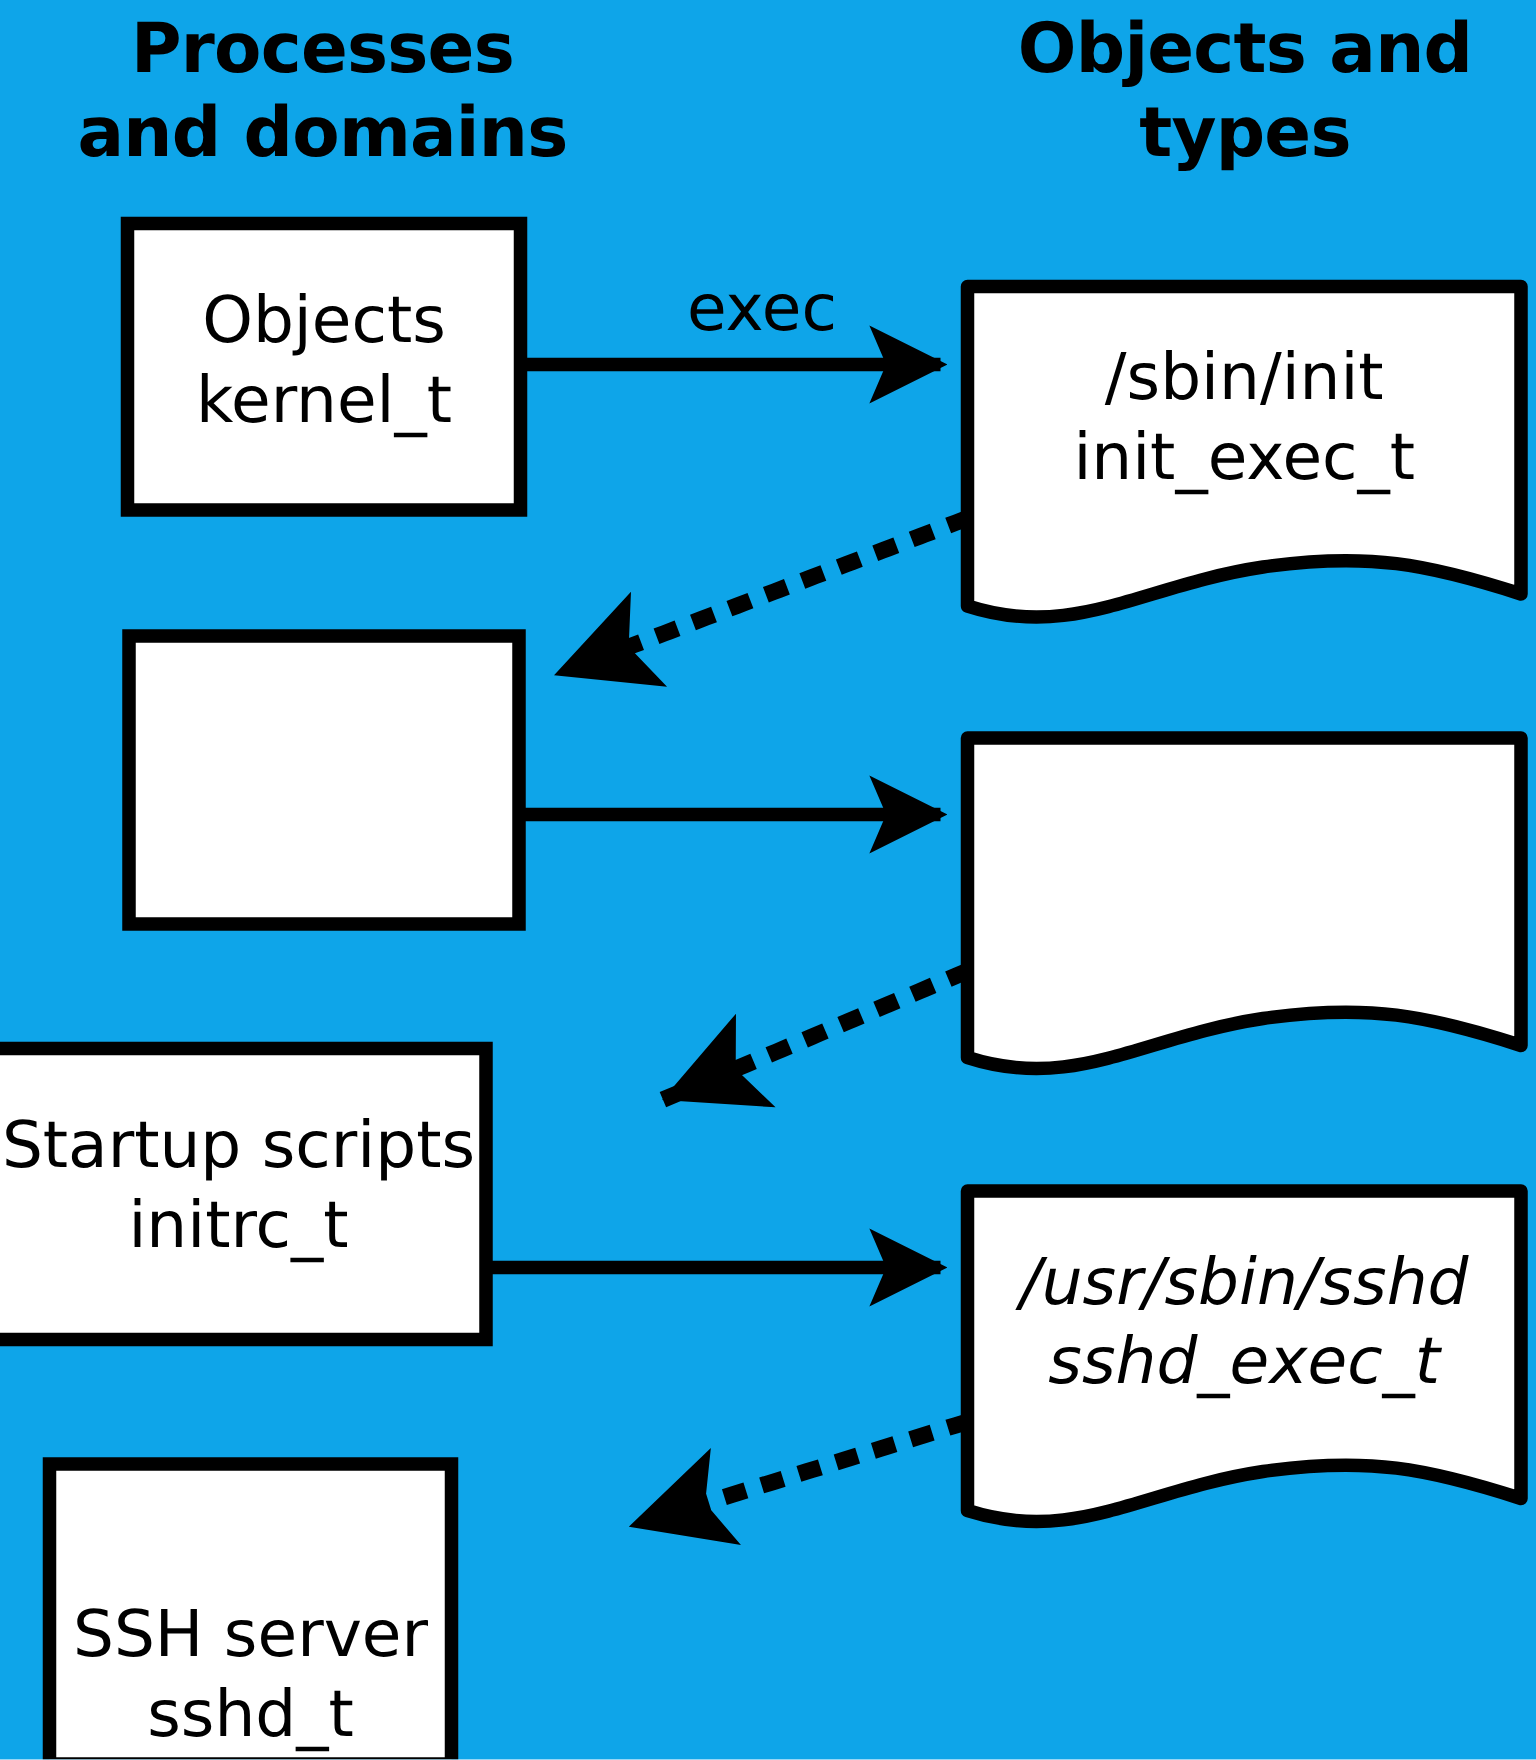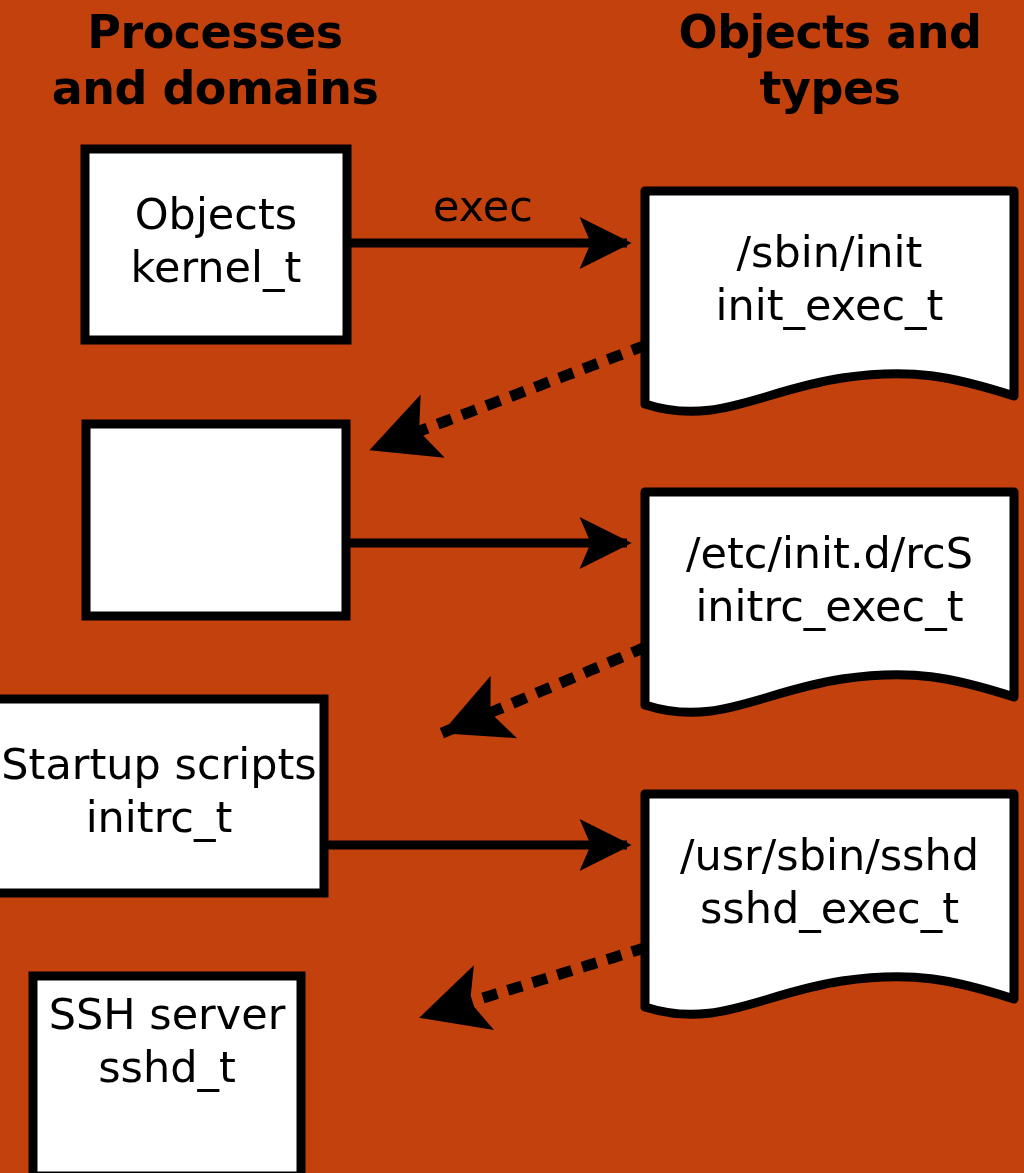--- a/index.html
+++ b/index.html
@@ -11,21 +11,21 @@
     width: 1024px;
     height: 1173px;
     font-family: "DejaVu Sans", sans-serif;
     color: #000000;
     overflow: hidden;
   }
   #canvas {
     position: relative;
     width: 1024px;
     height: 1173px;
-    background: #c2410c;
+    background: #0ea5e9;
   }
   #diagram-svg {
     position: absolute;
     left: 0;
     top: 0;
     width: 1024px;
     height: 1173px;
   }
   .col-header {
     position: absolute;
@@ -112,27 +112,25 @@
   <div class="col-header" id="header-right">Objects and
 types</div>
 
   <div class="node-text" style="left:85px; top:188px; width:262px;">Objects
 kernel_t</div>
 
 
   <div class="node-text" style="left:-6px; top:738px; width:330px;">Startup scripts
 initrc_t</div>
 
-  <div class="node-text" style="left:33px; top:988px; width:268px;">SSH server
+  <div class="node-text" style="left:33px; top:1064px; width:268px;">SSH server
 sshd_t</div>
 
   <div class="node-text" style="left:645px; top:226px; width:369px;">/sbin/init
 init_exec_t</div>
 
-  <div class="node-text" style="left:645px; top:527px; width:369px;">/etc/init.d/rcS
-initrc_exec_t</div>
 
-  <div class="node-text" style="left:645px; top:829px; width:369px;">/usr/sbin/sshd
+  <div class="node-text" style="left:645px; top:829px; width:369px;font-style:italic;">/usr/sbin/sshd
 sshd_exec_t</div>
 
-  <div class="edge-label" style="left:383px; top:185px; width:200px;">exec</div>
+  <div class="edge-label" style="left:408px; top:185px; width:200px;">exec</div>
 
 </div>
 
 </body></html>

